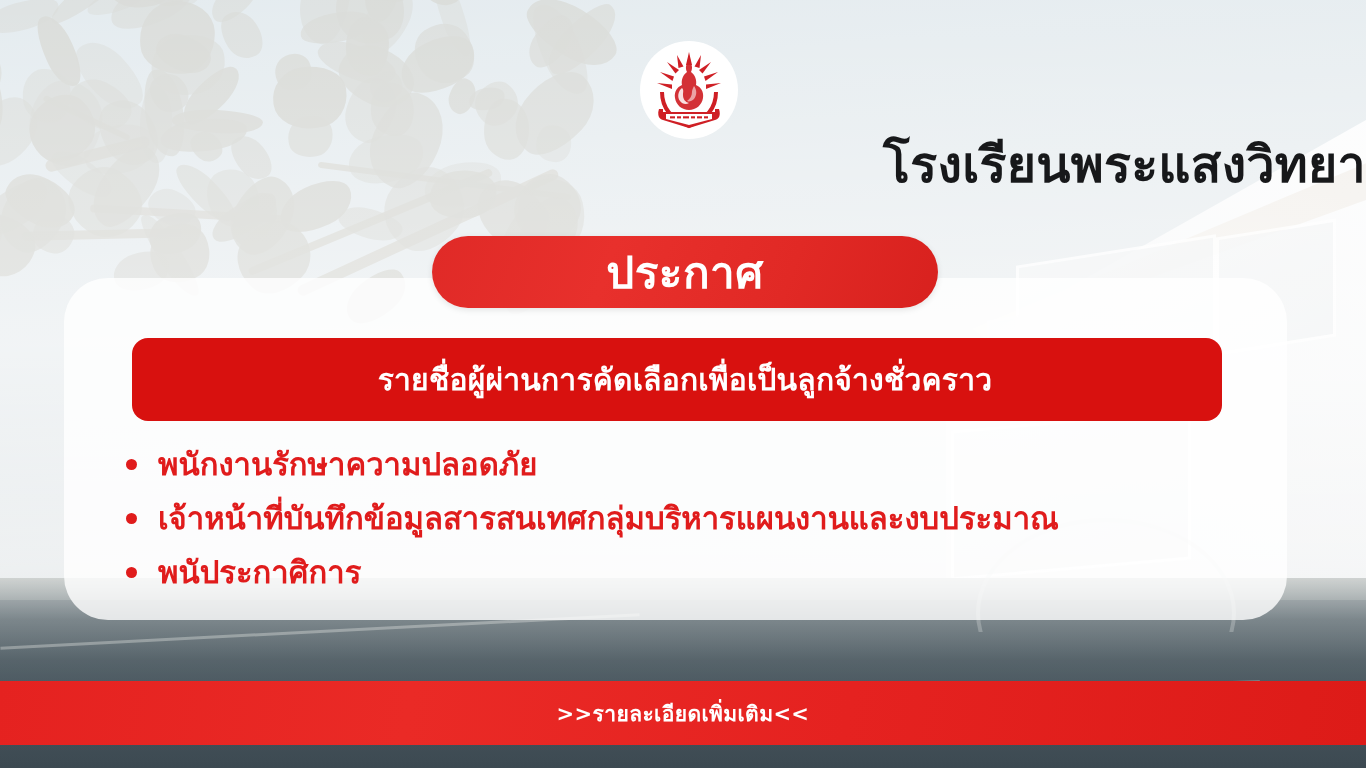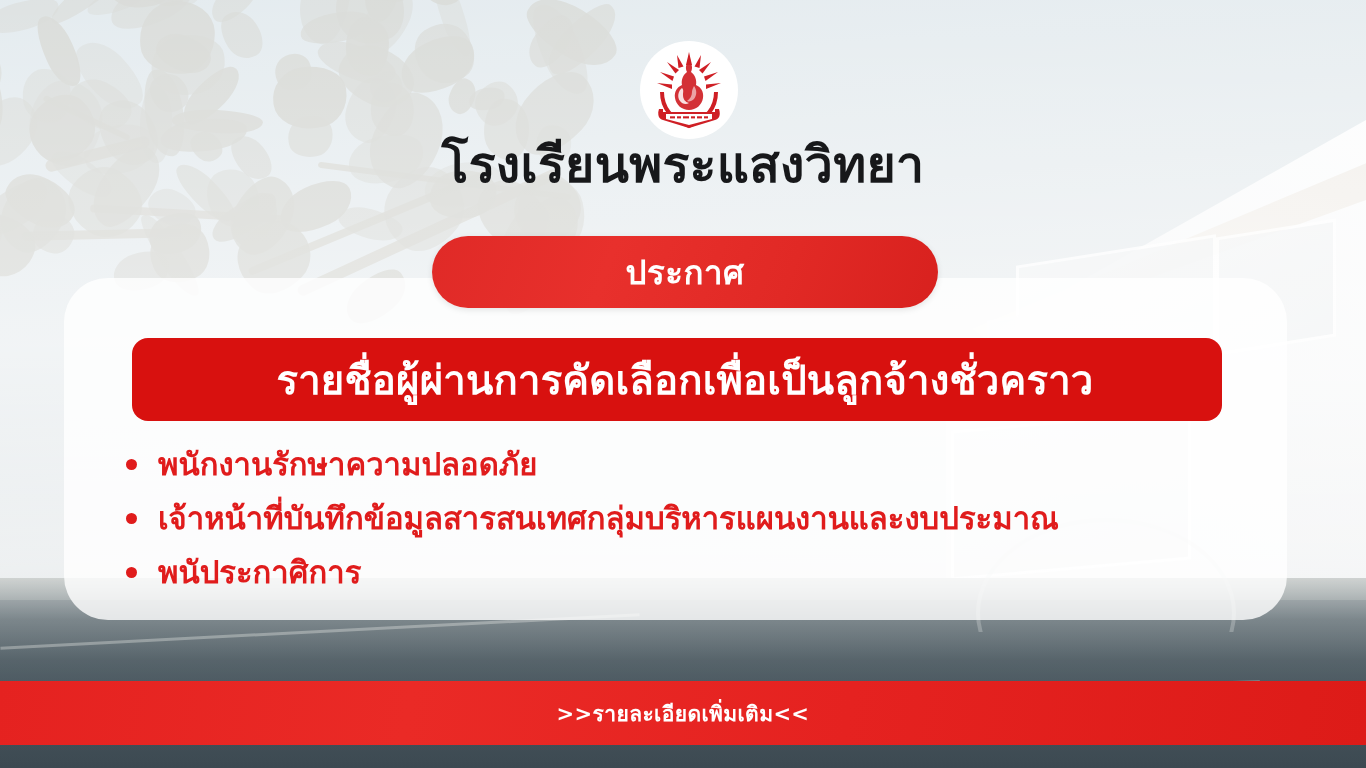--- a/index.html
+++ b/index.html
@@ -99,21 +99,21 @@
     position:absolute; left:640px; top:41px;
     width:98px; height:98px; border-radius:50%;
     background:#ffffff;
     display:flex; align-items:center; justify-content:center;
   }
   .logo-wrap svg { display:block; }
 
   
   .school-title {
     position:absolute; left:0; top:138px; width:1366px;
-    text-align:center;
+    text-align:right;
     font-size:50px; font-weight:700; line-height:1.1;
     color:#17181a;
     letter-spacing:.3px;
   }
 
   
   .card {
     position:absolute; left:64px; top:278px; width:1223px; height:342px;
     background:rgba(255,255,255,.80);
     border-radius:44px;
@@ -121,32 +121,32 @@
 
   
   .pill {
     position:absolute; left:432px; top:236px; width:506px; height:72px;
     border-radius:36px;
     background:linear-gradient(110deg,#e02a27 0%,#e8302c 35%,#e12925 70%,#d8211e 100%);
     display:flex; align-items:center; justify-content:center;
     box-shadow:0 2px 6px rgba(0,0,0,.10);
   }
   .pill-text {
-    color:#ffffff; font-size:33px; font-weight:700; letter-spacing:.5px;
+    color:#ffffff; font-size:44px; font-weight:700; letter-spacing:.5px;
   }
 
   
   .banner {
     position:absolute; left:132px; top:338px; width:1090px; height:83px;
     border-radius:16px;
     background:#d8110f;
     display:flex; align-items:center; justify-content:center;
   }
   .banner-text {
-    color:#ffffff; font-size:40px; font-weight:700; letter-spacing:.2px;
+    color:#ffffff; font-size:30px; font-weight:700; letter-spacing:.2px;
     white-space:nowrap;
     margin-left:16px;
   }
 
   
   .bullets {
     position:absolute; left:116px; top:440px; width:1180px;
     list-style:none;
   }
   .bullets li {

